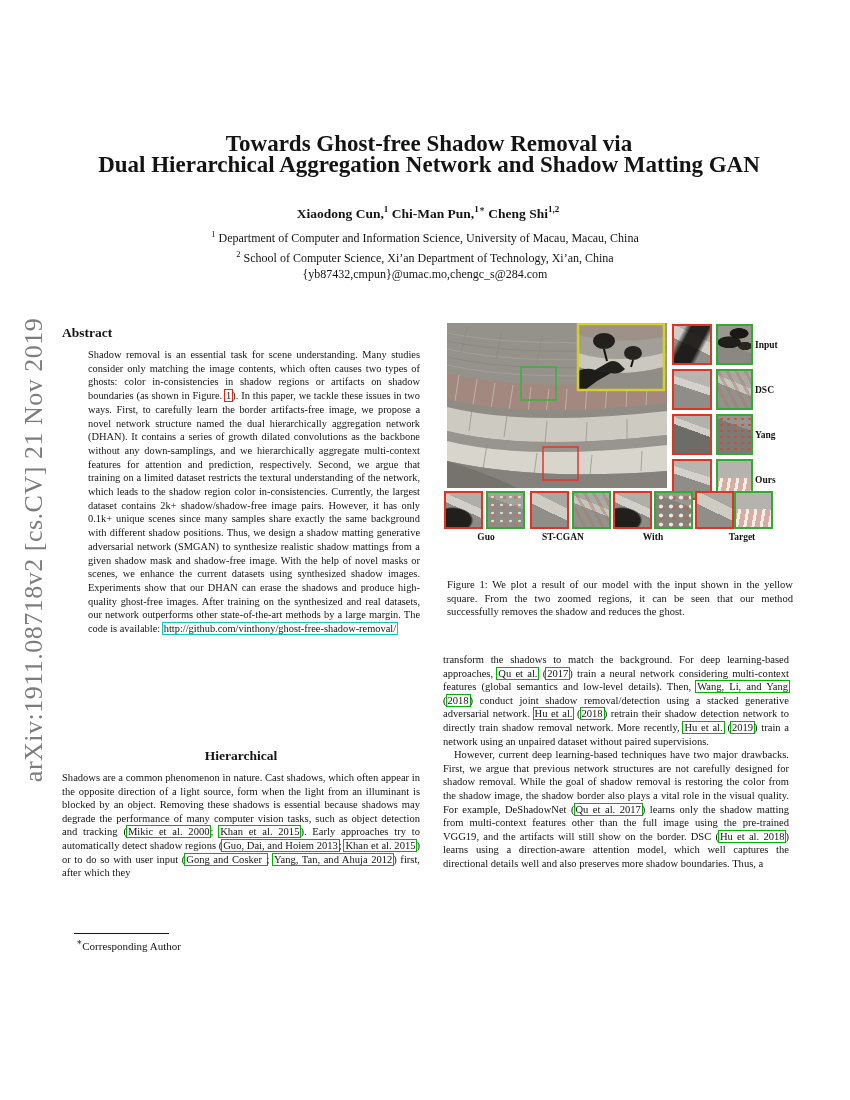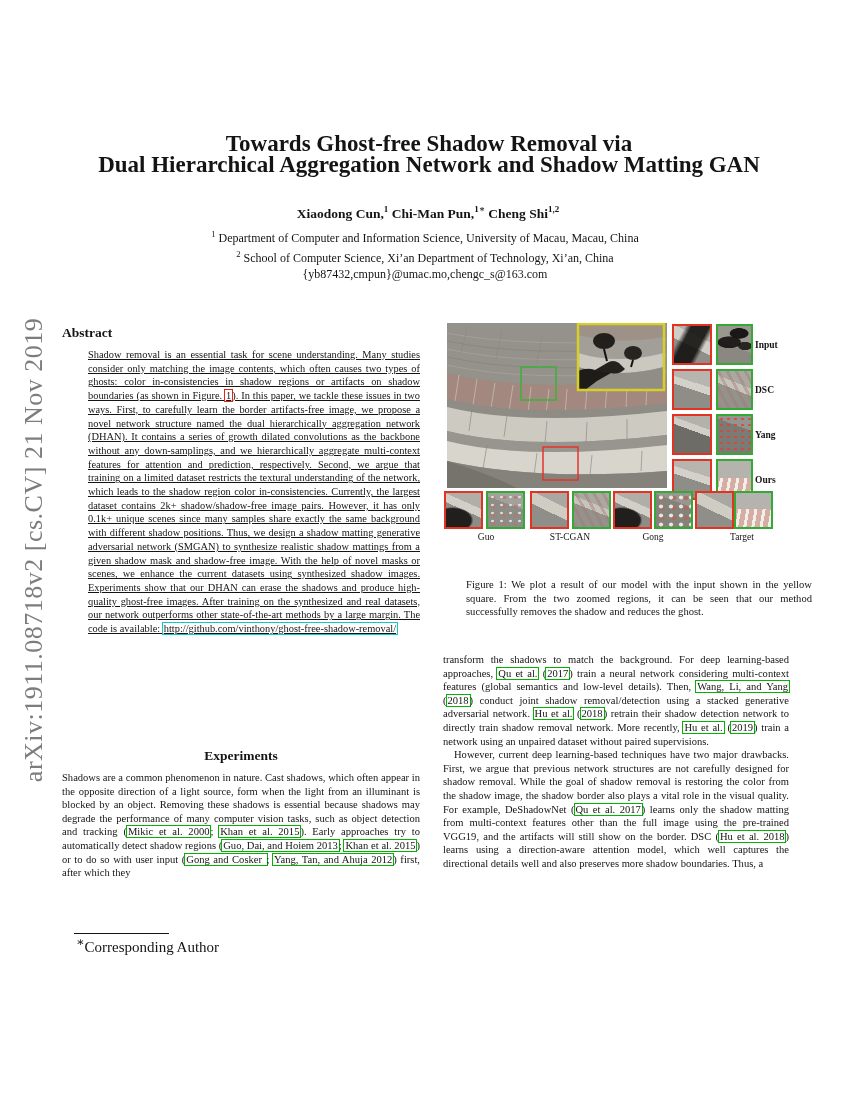--- a/index.html
+++ b/index.html
@@ -21,49 +21,49 @@
   .authors { position:absolute; top:204px; left:0; width:100%; text-align:center;
              font-size:13.5px; font-weight:bold;padding-left:6px; }
   .authors sup { font-weight:bold; font-size:9px; }
   .affils { position:absolute; top:226px; left:0; width:100%; text-align:center;
             font-size:12px; line-height:16px; }
   .affils sup { font-size:8.5px; }
   
   .abs-head { position:absolute; left:62px; top:325px; width:358px; 
               font-size:13.5px; font-weight:bold; }
   .abs-text { position:absolute; left:88px; top:348px; width:332px;
-              font-size:10.4px; line-height:13.7px; text-align:justify;text-decoration:underline; }
+              font-size:10.4px; line-height:13.7px; text-align:justify; }
   .intro-head { position:absolute; left:62px; top:748px; width:358px; text-align:center;
                 font-size:13.5px; font-weight:bold; }
   .intro-text { position:absolute; left:62px; top:771px; width:358px;
                 font-size:10.55px; line-height:13.6px; text-align:justify; }
   .footnote { position:absolute; left:62px; top:933px; width:358px;
-              font-size:15px; line-height:12.6px; }
+              font-size:11px; line-height:12.6px; }
   .footnote .rule { display:block; width:95px; border-top:1px solid #141414;
                     margin-left:12px; margin-bottom:2px; }
   .footnote .fn1 { padding-left:14px; }
-  .rcol-caption { position:absolute; left:466px; top:578px; width:346px;
+  .rcol-caption { position:absolute; left:447px; top:578px; width:346px;
                   font-size:10.6px; line-height:13.5px; text-align:justify; }
   .rcol-body { position:absolute; left:443px; top:653px; width:346px;
                font-size:10.55px; line-height:13.6px; text-align:justify; }
   .rcol-body p.ind { text-indent:11px; }
   
   .box-green { box-shadow:0 0 0 1px #00b400; padding:0 1px; }
   .box-red   { box-shadow:0 0 0 1px #e02713; padding:0 1px; }
   .box-cyan  { box-shadow:0 0 0 1px #0ec8c8; padding:0 1px; }
   
   .figure { position:absolute; left:443px; top:320px; width:346px; height:240px; }
   .main-photo { position:absolute; left:4px; top:3px; width:220px; height:165px; }
   .crop { position:absolute; }
   .b-red { border:2px solid #e23222; }
   .b-green { border:2px solid #35a935; }
   .row-label { position:absolute; left:312px; width:34px; height:41px;
                display:flex; align-items:center; font-size:9.5px; font-weight:bold; }
   .col-label { position:absolute; top:212px; height:14px; text-align:center;
-               font-size:9.5px; font-weight:normal; }
+               font-size:9.5px; font-weight:bold; }
   
   .tx1 { background:linear-gradient(198deg,#b7b5af 0 34%,#d3d1c9 34% 50%,#8f8d87 50%); }
   .tx2 { background:linear-gradient(206deg,#a9a7a1 0 30%,#cfccc4 30% 54%,#908e88 54%); }
   .tx-dark { background:
       linear-gradient(118deg,rgba(16,14,12,0) 20%,rgba(16,14,12,.88) 32% 64%,rgba(16,14,12,0) 74%),
       linear-gradient(206deg,#b3b1ab 0 30%,#d0cec6 30% 54%,#908e88 54%); }
   .tx-foliage { background:
       radial-gradient(ellipse 16px 9px at 64% 20%,rgba(20,18,16,.95) 55%,transparent 62%),
       radial-gradient(ellipse 20px 10px at 34% 44%,rgba(20,18,16,.9) 55%,transparent 62%),
       radial-gradient(ellipse 12px 7px at 82% 54%,rgba(20,18,16,.85) 55%,transparent 62%),
@@ -104,27 +104,27 @@
   <div class="title">
     <div>Towards Ghost-free Shadow Removal via</div>
     <div>Dual Hierarchical Aggregation Network and Shadow Matting GAN</div>
   </div>
 
   <div class="authors"><span>Xiaodong Cun,</span><sup>1</sup><span> Chi-Man Pun,</span><sup>1∗</sup><span> Cheng Shi</span><sup>1,2</sup></div>
 
   <div class="affils">
     <div><sup>1</sup><span> Department of Computer and Information Science, University of Macau, Macau, China</span></div>
     <div><sup>2</sup><span> School of Computer Science, Xi’an Department of Technology, Xi’an, China</span></div>
-    <div>{yb87432,cmpun}@umac.mo,chengc_s@163.com</div>
+    <div>{yb87432,cmpun}@umac.mo,chengc_s@284.com</div>
   </div>
 
   <div class="abs-head">Abstract</div>
   <div class="abs-text"><span>Shadow removal is an essential task for scene understanding. Many studies consider only matching the image contents, which often causes two types of ghosts: color in-consistencies in shadow regions or artifacts on shadow boundaries (as shown in Figure. </span><span class="box-red">1</span><span>). In this paper, we tackle these issues in two ways. First, to carefully learn the border artifacts-free image, we propose a novel network structure named the dual hierarchically aggregation network (DHAN). It contains a series of growth dilated convolutions as the backbone without any down-samplings, and we hierarchically aggregate multi-context features for attention and prediction, respectively. Second, we argue that training on a limited dataset restricts the textural understanding of the network, which leads to the shadow region color in-consistencies. Currently, the largest dataset contains 2k+ shadow/shadow-free image pairs. However, it has only 0.1k+ unique scenes since many samples share exactly the same background with different shadow positions. Thus, we design a shadow matting generative adversarial network (SMGAN) to synthesize realistic shadow mattings from a given shadow mask and shadow-free image. With the help of novel masks or scenes, we enhance the current datasets using synthesized shadow images. Experiments show that our DHAN can erase the shadows and produce high-quality ghost-free images. After training on the synthesized and real datasets, our network outperforms other state-of-the-art methods by a large margin. The code is available: </span><span class="box-cyan">http://github.com/vinthony/ghost-free-shadow-removal/</span></div>
 
-  <div class="intro-head">Experiments</div>
+  <div class="intro-head">Hierarchical</div>
   <div class="intro-text"><span>Shadows are a common phenomenon in nature. Cast shadows, which often appear in the opposite direction of a light source, form when the light from an illuminant is blocked by an object. Removing these shadows is essential because shadows may degrade the performance of many computer vision tasks, such as object detection and tracking (</span><span class="box-green">Mikic et al. 2000</span><span>; </span><span class="box-green">Khan et al. 2015</span><span>). Early approaches try to automatically detect shadow regions (</span><span class="box-green">Guo, Dai, and Hoiem 2013</span><span>; </span><span class="box-green">Khan et al. 2015</span><span>) or to do so with user input (</span><span class="box-green">Gong and Cosker </span><span>; </span><span class="box-green">Yang, Tan, and Ahuja 2012</span><span>) first, after which they</span></div>
 
   <div class="footnote">
     <span class="rule"></span>
     <div class="fn1"><sup>∗</sup><span>Corresponding Author</span></div>
   </div>
 
   <div class="figure">
 
     <svg class="main-photo" viewBox="0 0 220 165" width="220" height="165">
@@ -212,22 +212,22 @@
     <div class="crop b-red tx-wedge" style="left:1px;   top:171px; width:39px; height:38px;"></div>
     <div class="crop b-green tx-pinkspeck" style="left:43px;  top:171px; width:39px; height:38px;"></div>
     <div class="crop b-red tx2" style="left:87px;  top:171px; width:39px; height:38px;"></div>
     <div class="crop b-green tx-debris" style="left:129px; top:171px; width:39px; height:38px;"></div>
     <div class="crop b-red tx-wedge" style="left:170px; top:171px; width:39px; height:38px;"></div>
     <div class="crop b-green tx-heavydebris" style="left:211px; top:171px; width:39px; height:38px;"></div>
     <div class="crop b-red tx2" style="left:252px; top:171px; width:39px; height:38px;"></div>
     <div class="crop b-green tx-brickpink" style="left:291px; top:171px; width:39px; height:38px;"></div>
 
     <div class="col-label" style="left:1px;   width:84px;">Guo</div>
-    <div class="col-label" style="left:85px;  width:84px;">ST-CGAN</div>
-    <div class="col-label" style="left:168px; width:84px;">Gong</div>
+    <div class="col-label" style="left:78px;  width:84px;">ST-CGAN</div>
+    <div class="col-label" style="left:168px; width:84px;">With</div>
     <div class="col-label" style="left:257px; width:84px;">Target</div>
   </div>
 
   <div class="rcol-caption">Figure 1: We plot a result of our model with the input shown in the yellow square. From the two zoomed regions, it can be seen that our method successfully removes the shadow and reduces the ghost.</div>
 
   <div class="rcol-body">
     <p><span>transform the shadows to match the background. For deep learning-based approaches, </span><span class="box-green">Qu et al.</span><span> (</span><span class="box-green">2017</span><span>) train a neural network considering multi-context features (global semantics and low-level details). Then, </span><span class="box-green">Wang, Li, and Yang</span><span> (</span><span class="box-green">2018</span><span>) conduct joint shadow removal/detection using a stacked generative adversarial network. </span><span class="box-green">Hu et al.</span><span> (</span><span class="box-green">2018</span><span>) retrain their shadow detection network to directly train shadow removal network. More recently, </span><span class="box-green">Hu et al.</span><span> (</span><span class="box-green">2019</span><span>) train a network using an unpaired dataset without paired supervisions.</span></p>
     <p class="ind"><span>However, current deep learning-based techniques have two major drawbacks. First, we argue that previous network structures are not carefully designed for shadow removal. While the goal of shadow removal is restoring the color from the shadow image, the shadow border also plays a vital role in the visual quality. For example, DeShadowNet (</span><span class="box-green">Qu et al. 2017</span><span>) learns only the shadow matting from multi-context features other than the full image using the pre-trained VGG19, and the artifacts will still show on the border. DSC (</span><span class="box-green">Hu et al. 2018</span><span>) learns using a direction-aware attention model, which well captures the directional details well and also preserves more shadow boundaries. Thus, a</span></p>
   </div>
 

